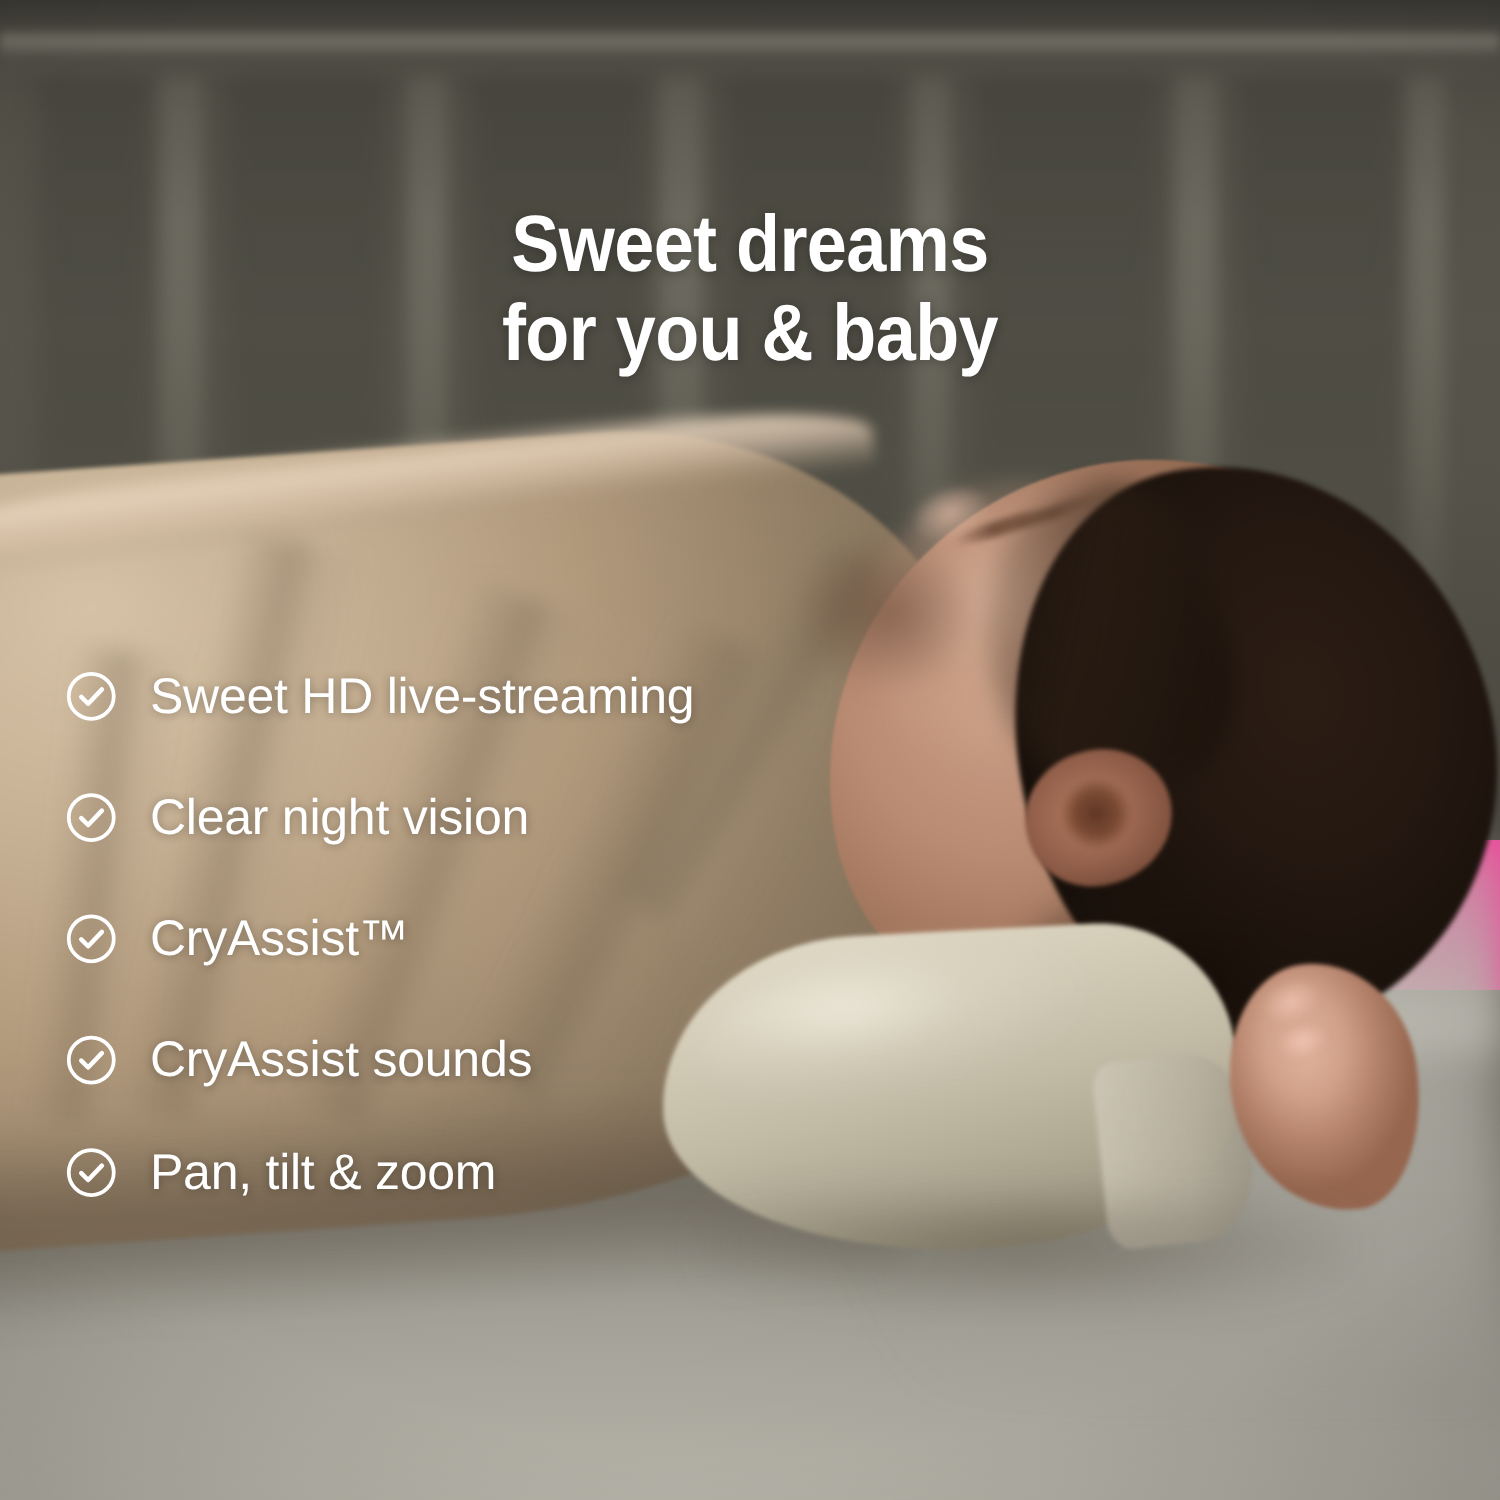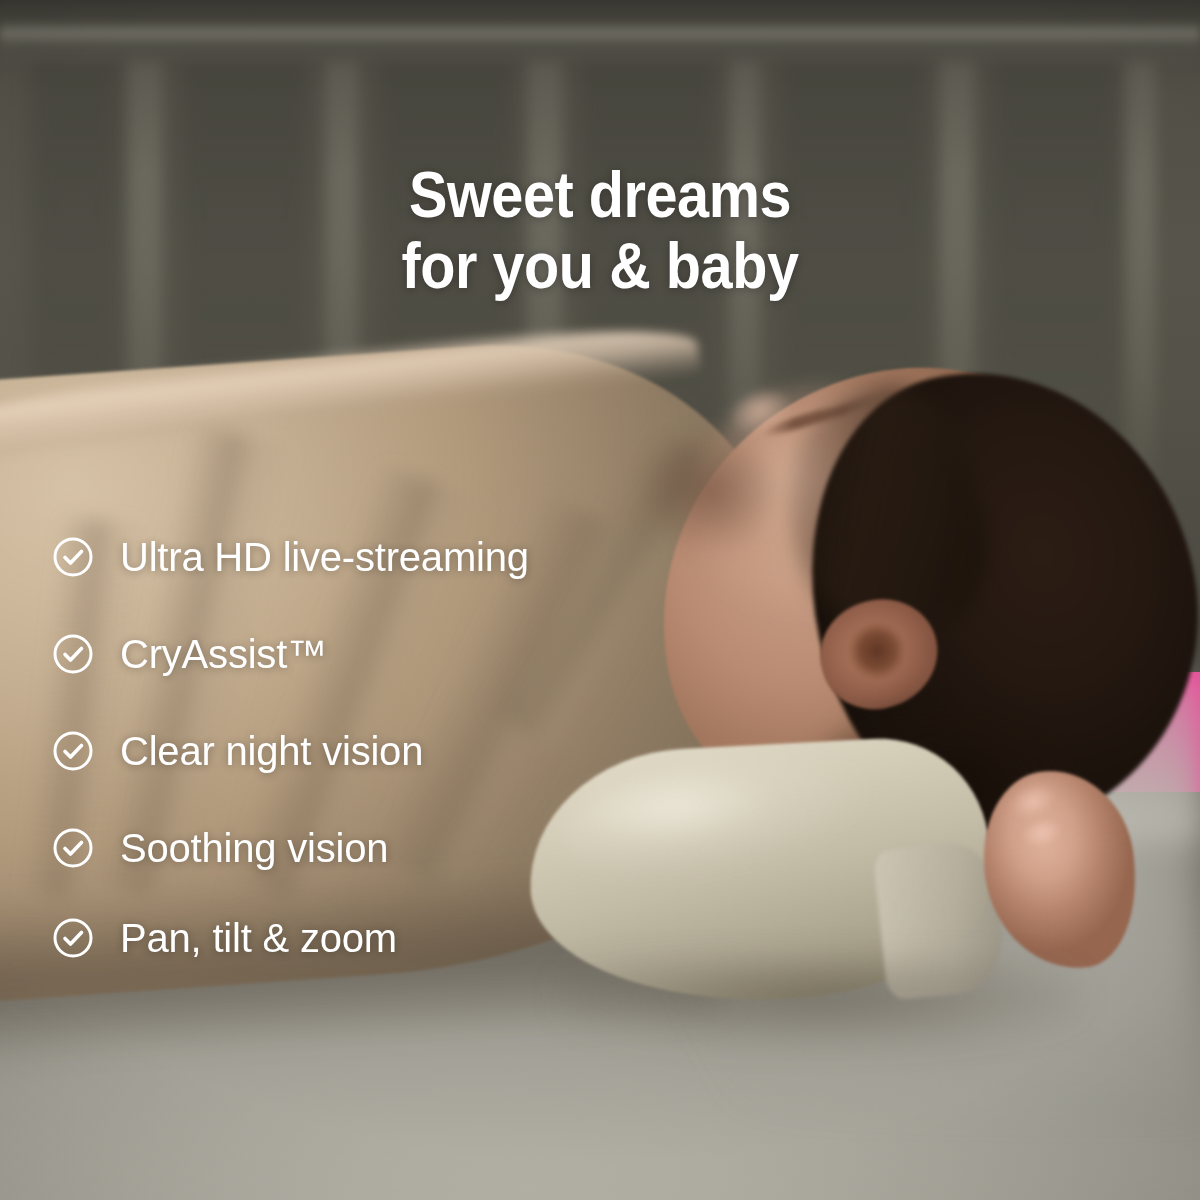--- a/index.html
+++ b/index.html
@@ -503,45 +503,45 @@
   <div class="headline">Sweet dreams
 for you &amp; baby</div>
 
   <div class="features">
 
     <div class="feature">
       <svg class="check-icon" viewBox="0 0 42 42">
         <circle cx="21" cy="21" r="18" fill="none" stroke="#ffffff" stroke-width="3"></circle>
         <polyline points="13,21.5 18.5,27 29.5,15.5" fill="none" stroke="#ffffff" stroke-width="3.6" stroke-linecap="round" stroke-linejoin="round"></polyline>
       </svg>
-      <span class="feature-label">Ultra HD live-streaming</span>
+      <span class="feature-label">Sweet HD live-streaming</span>
+    </div>
+
+    <div class="feature">
+      <svg class="check-icon" viewBox="0 0 42 42">
+        <circle cx="21" cy="21" r="18" fill="none" stroke="#ffffff" stroke-width="3"></circle>
+        <polyline points="13,21.5 18.5,27 29.5,15.5" fill="none" stroke="#ffffff" stroke-width="3.6" stroke-linecap="round" stroke-linejoin="round"></polyline>
+      </svg>
+      <span class="feature-label">Clear night vision</span>
     </div>
 
     <div class="feature">
       <svg class="check-icon" viewBox="0 0 42 42">
         <circle cx="21" cy="21" r="18" fill="none" stroke="#ffffff" stroke-width="3"></circle>
         <polyline points="13,21.5 18.5,27 29.5,15.5" fill="none" stroke="#ffffff" stroke-width="3.6" stroke-linecap="round" stroke-linejoin="round"></polyline>
       </svg>
       <span class="feature-label">CryAssist™</span>
     </div>
 
     <div class="feature">
       <svg class="check-icon" viewBox="0 0 42 42">
         <circle cx="21" cy="21" r="18" fill="none" stroke="#ffffff" stroke-width="3"></circle>
         <polyline points="13,21.5 18.5,27 29.5,15.5" fill="none" stroke="#ffffff" stroke-width="3.6" stroke-linecap="round" stroke-linejoin="round"></polyline>
       </svg>
-      <span class="feature-label">Clear night vision</span>
-    </div>
-
-    <div class="feature">
-      <svg class="check-icon" viewBox="0 0 42 42">
-        <circle cx="21" cy="21" r="18" fill="none" stroke="#ffffff" stroke-width="3"></circle>
-        <polyline points="13,21.5 18.5,27 29.5,15.5" fill="none" stroke="#ffffff" stroke-width="3.6" stroke-linecap="round" stroke-linejoin="round"></polyline>
-      </svg>
-      <span class="feature-label">Soothing vision</span>
+      <span class="feature-label">CryAssist sounds</span>
     </div>
 
     <div class="feature">
       <svg class="check-icon" viewBox="0 0 42 42">
         <circle cx="21" cy="21" r="18" fill="none" stroke="#ffffff" stroke-width="3"></circle>
         <polyline points="13,21.5 18.5,27 29.5,15.5" fill="none" stroke="#ffffff" stroke-width="3.6" stroke-linecap="round" stroke-linejoin="round"></polyline>
       </svg>
       <span class="feature-label">Pan, tilt &amp; zoom</span>
     </div>
 

